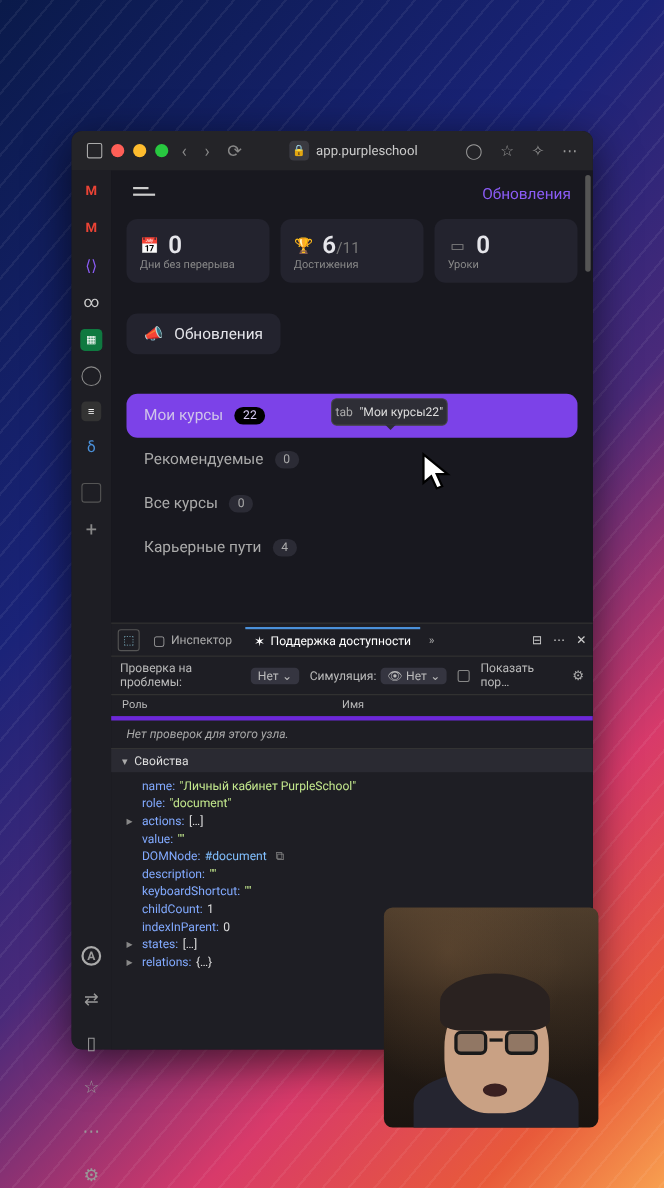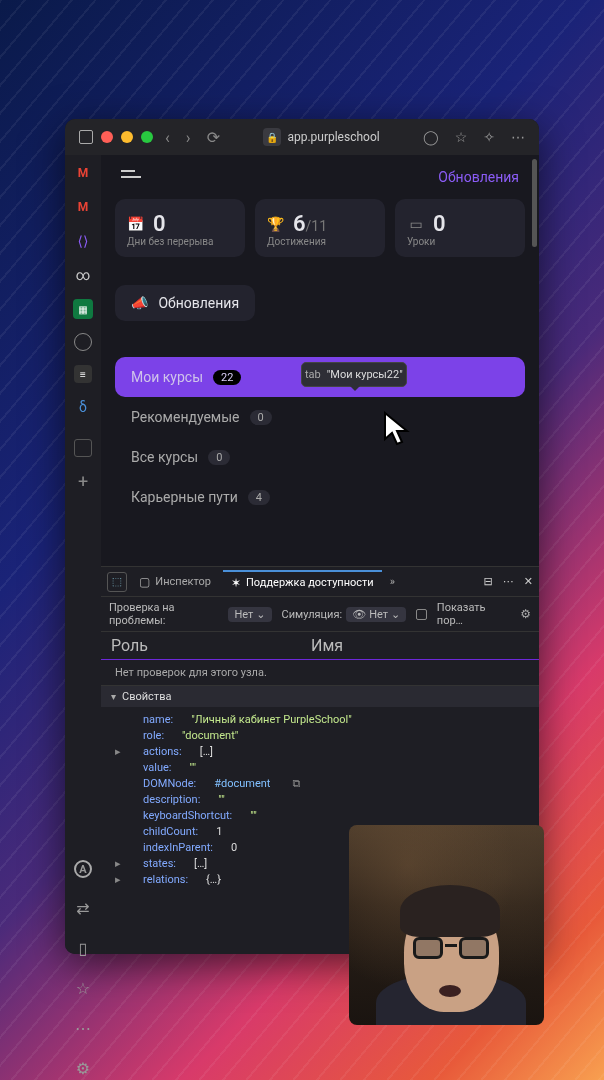--- a/index.html
+++ b/index.html
@@ -35,51 +35,51 @@
 .stat-ico{width:18px;height:18px;color:#888;display:flex;align-items:center;justify-content:center;font-size:14px}
 .stat-val{color:#e5e5ea;font-size:22px;font-weight:600}
 .stat-val .sub{color:#777;font-size:14px;font-weight:400}
 .stat-lbl{color:#888;font-size:10px;margin-top:0}
 .upd-btn{margin:28px 14px 14px;display:inline-flex;align-items:center;gap:10px;background:#23232e;border-radius:10px;padding:10px 16px;color:#e5e5ea;font-size:14px;cursor:pointer}
 .mega-ico{font-size:14px;color:#aaa}
 .tooltip{position:absolute;left:200px;top:207px;display:flex;gap:6px;background:#2e2e36;border-radius:5px;padding:5px 3px;font-size:11px;border:1px solid #444}
 .tooltip::after{content:'';position:absolute;left:48px;bottom:-5px;width:0;height:0;border-left:5px solid transparent;border-right:5px solid transparent;border-top:5px solid #2e2e36}
 .tt-role{color:#aaa}.tt-name{color:#ddd}
 .tab-list{margin:22px 14px 0}
-.tab-item{display:flex;align-items:center;gap:10px;padding:12px 16px;border-radius:10px;font-size:14px;color:#aaa;cursor:pointer}
+.tab-item{display:flex;gap:10px;padding:12px 16px;border-radius:10px;font-size:14px;color:#aaa;cursor:pointer}
 .tab-item.sel{background:#7c42e8;color:#cfc3ea}
 .tab-item.sel .badge{background:#000000;color:#d9cdf5}
 .badge{background:#2b2b35;color:#aaa;border-radius:10px;padding:1px 8px;font-size:11px;min-width:20px;text-align:center}
 .cursor-shape{position:absolute;left:280px;top:256px;pointer-events:none}
 .devtools{position:absolute;left:0;right:0;bottom:0;height:388px;background:#1e1e24;border-top:1px solid #333;display:flex;flex-direction:column;font-size:11px;color:#ccc}
 .dt-tabs{display:flex;align-items:center;gap:4px;padding:4px 6px;border-bottom:1px solid #333;height:30px}
 .dt-pick{width:20px;height:20px;border:1px solid #555;border-radius:3px;display:flex;align-items:center;justify-content:center;color:#7ab;font-size:11px}
 .dt-tab{display:flex;align-items:center;gap:5px;padding:4px 8px;color:#aaa;cursor:pointer}
 .dt-tab.act{border-top:2px solid #4a90d9;color:#fff}
 .dt-tab-ico{font-size:12px}
 .dt-more{color:#aaa;padding:0 4px;cursor:pointer}
 .dt-right{margin-left:auto;display:flex;gap:10px;align-items:center}
 .dt-toolbar{display:flex;align-items:center;gap:10px;padding:4px 8px;border-bottom:1px solid #333;font-size:11px;color:#bbb;flex-wrap:nowrap;overflow:hidden}
 .dt-sel{display:flex;align-items:center;gap:4px}
 .pill{background:#353540;border-radius:4px;padding:1px 6px;display:inline-flex;align-items:center;gap:3px}
 .chk{width:11px;height:11px;border:1px solid #888;border-radius:2px;display:inline-block}
 .gear2{margin-left:auto;color:#aaa;font-size:12px}
-.dt-head{display:flex;border-bottom:1px solid #6d28d9;font-size:16px;color:#bbb}
+.dt-head{display:flex;border-bottom:4px solid #6d28d9;font-size:10px;color:#bbb}
 .dt-col{padding:4px 10px}
 .dt-col.role{width:200px}
 .dt-body{height:38px;border-bottom:1px solid #333}
 .dt-row{display:flex;padding:2px 10px}
 .dt-row .r1{width:200px;padding-left:28px;color:#82aaff}
 .dt-row .r1::before{content:'▸ ';color:#888}
 .dt-row .n1{color:#d6a35a}
 .section-head{background:#2a2a32;padding:4px 10px;display:flex;align-items:center;gap:6px;font-size:11px;color:#ddd;border-top:1px solid #333}
 .section-head::before{content:'▾';color:#aaa;font-size:10px}
-.section-body{padding:6px 14px;color:#aaa;}
+.section-body{padding:6px 14px;color:#aaa;font-style:italic}
 .props{padding:6px 14px;display:flex;flex-direction:column;gap:3px;font-family:Menlo,monospace;font-size:11px}
-.prop-row{display:flex;gap:18px;}
+.prop-row{display:flex;gap:4px;}
 .exp{color:#888;width:10px;display:inline-block}
 .pkey{color:#82aaff}
 .pstr{color:#c3e88d}
 .pval{color:#ddd}
 .phash{color:#82c0ff}
 .copy-ico{color:#888;font-size:11px;margin-left:4px}
 .left-dock{position:absolute;left:65px;top:860px;width:36px;display:flex;flex-direction:column;align-items:center;gap:20px}
 .dock-ico{width:20px;height:20px;display:flex;align-items:center;justify-content:center;color:#999;font-size:16px;cursor:pointer}
 .dock-ico.circ{border:2px solid #aaa;border-radius:50%;width:18px;height:18px;font-size:11px;font-weight:bold}
 .webcam{position:absolute;right:60px;bottom:55px;width:195px;height:200px;background:linear-gradient(180deg,#4a3a2a 0%,#2a2018 40%,#1a1410 100%);border-radius:8px;overflow:hidden}

